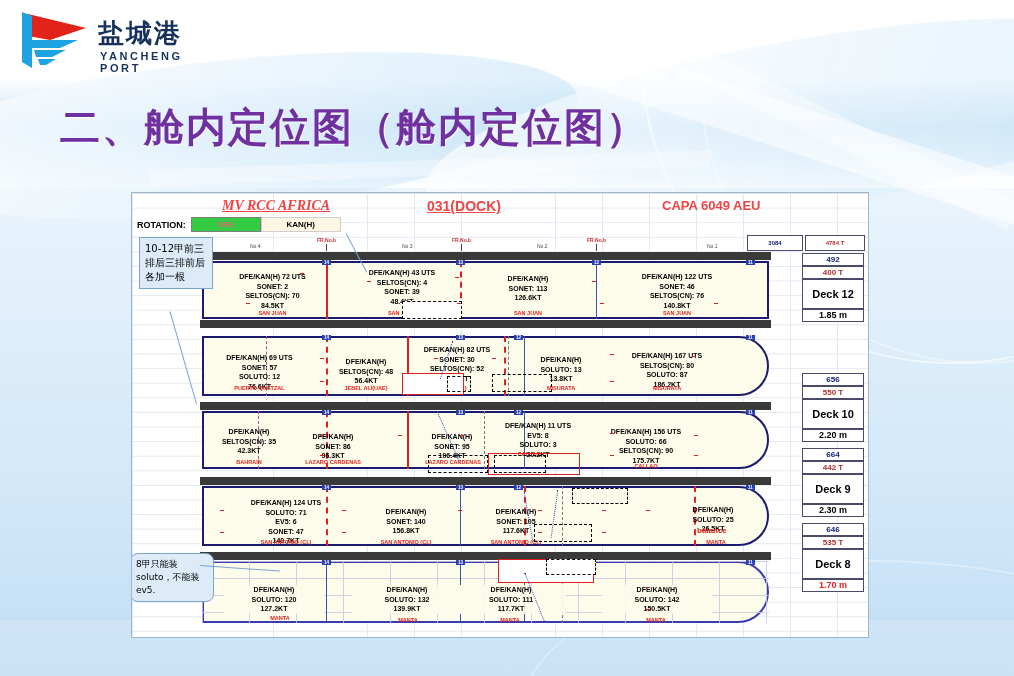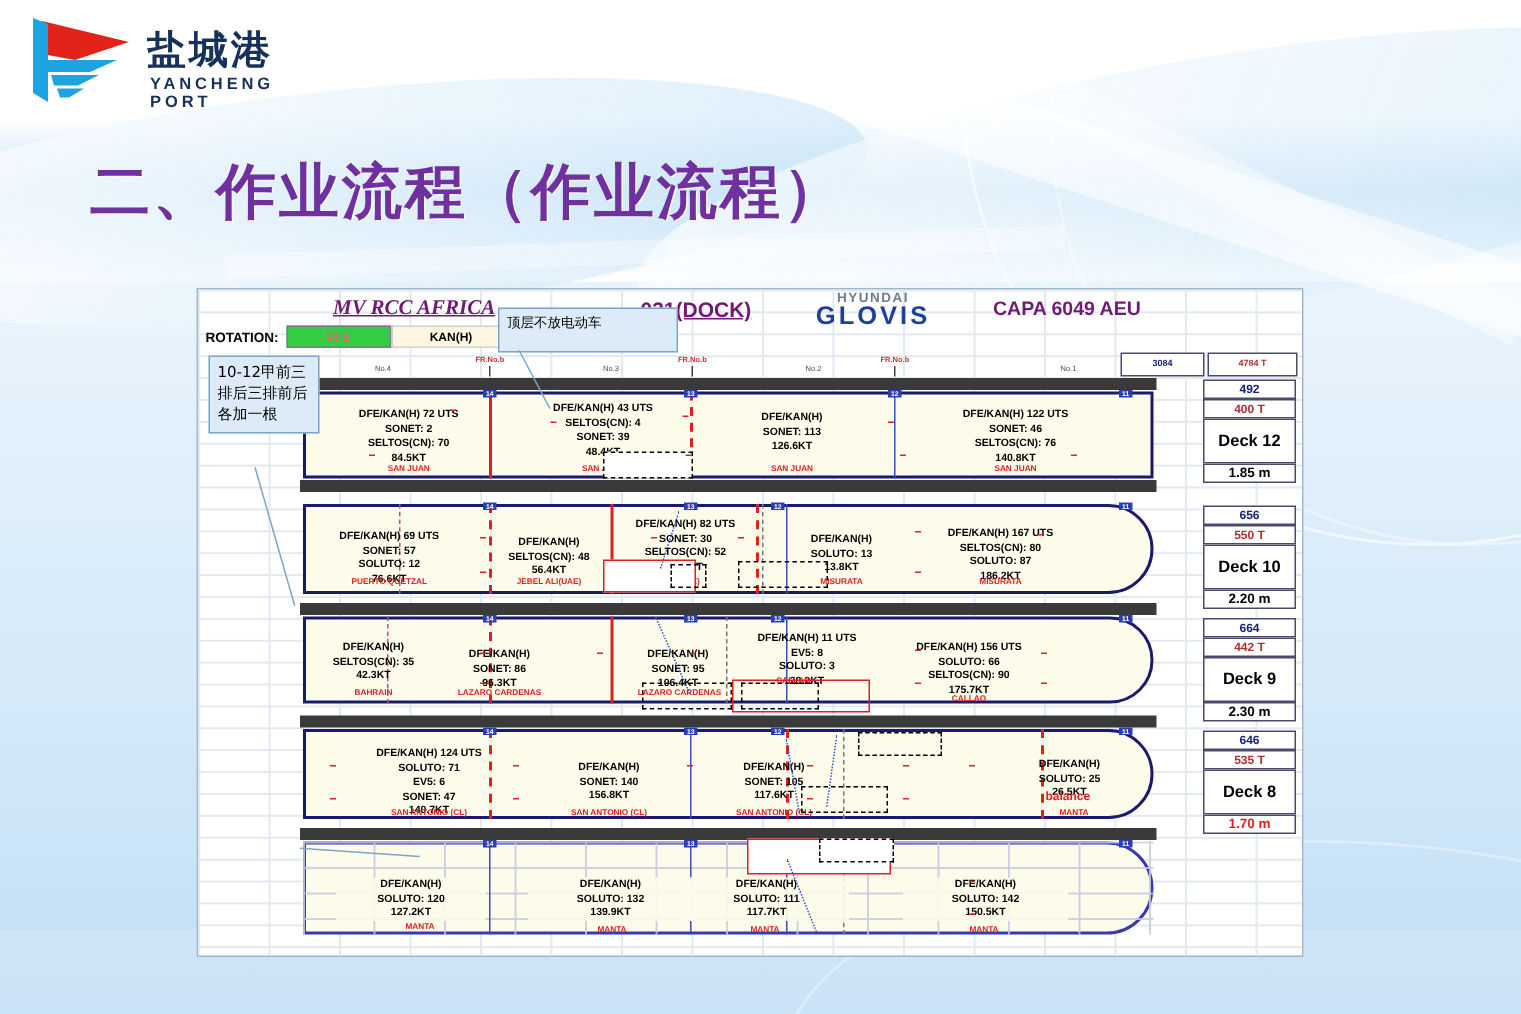--- a/index.html
+++ b/index.html
@@ -45,21 +45,21 @@
   
   #diagram{
     position:absolute;left:131px;top:192px;width:736px;height:444px;
     background:#ffffff;border:1px solid #9db6cc;overflow:hidden;
   }
   .grid{position:absolute;inset:0;
     background-image:linear-gradient(to right,#e3e9f0 1px,transparent 1px),
                      linear-gradient(to bottom,#e3e9f0 1px,transparent 1px);
     background-size:47px 14.6px;}
 
-  .hdr{position:absolute;font-weight:700;color:#701a75;}
+  .hdr{position:absolute;font-weight:700;color:#ef4444;}
   .hdr-ship{left:90px;top:5px;font-size:14px;font-style:italic;font-weight:700;
             text-decoration:underline;font-family:"Liberation Serif",serif;}
   .hdr-dock{left:295px;top:5px;font-size:14px;text-decoration:underline;}
   .hdr-capa{left:530px;top:5px;font-size:13px;}
   .glovis{position:absolute;left:390px;top:0px;width:120px;text-align:center;}
   .glovis-h{font-size:9px;letter-spacing:1px;color:#6e7b8c;font-weight:700;}
   .glovis-g{font-size:17px;letter-spacing:2px;color:#1f3f9e;font-weight:700;line-height:16px;}
 
   .rot{position:absolute;left:5px;top:24px;display:flex;align-items:stretch;height:15px;}
   .rot-lbl{font-size:9px;font-weight:700;color:#000;display:flex;align-items:center;padding-right:5px;}
@@ -142,31 +142,27 @@
     <polygon points="8,4 66,18 30,30 8,26" fill="#E2231A"></polygon>
     <polygon points="10,30 58,30 40,38 12,38" fill="#1CA3E0"></polygon>
     <polygon points="14,40 46,40 32,47 16,47" fill="#1CA3E0"></polygon>
     <polygon points="18,49 36,49 26,55 20,55" fill="#1CA3E0"></polygon>
     <polygon points="2,2 12,6 12,58 2,52" fill="#1CA3E0"></polygon>
   </svg>
   <div class="logo-cn">盐城港</div>
   <div class="logo-en">YANCHENG PORT</div>
 </div>
 
-<div class="slide-title">二、作业流程（作业流程）</div>
+<div class="slide-title">二、舱内定位图（舱内定位图）</div>
 
 <div id="diagram">
   <div class="grid"></div>
 
   <div class="hdr hdr-ship">MV RCC AFRICA</div>
   <div class="hdr hdr-dock">031(DOCK)</div>
-  <div class="glovis">
-    <div class="glovis-h">HYUNDAI</div>
-    <div class="glovis-g">GLOVIS</div>
-  </div>
   <div class="hdr hdr-capa">CAPA 6049 AEU</div>
 
   <div class="rot">
     <div class="rot-lbl">ROTATION:</div>
     <div class="rot-dfe">DFE</div>
     <div class="rot-kan">KAN(H)</div>
   </div>
 
   <div class="topbox" style="left:615px;width:54px;color:#16227a;">3084</div>
   <div class="topbox" style="left:673px;width:58px;color:#b03030;">4784 T</div>
@@ -452,21 +448,21 @@
     <div style="height:66px;position:relative;">
       <div class="info-row info-cap">492</div>
       <div class="info-row info-ton">400 T</div>
       <div class="info-row info-name" style="height:28px;">Deck 12</div>
       <div class="info-row info-h">1.85 m</div>
     </div>
     <div style="height:9px;"></div>
 
     <div style="height:9px;"></div>
 
-    <div style="height:66px;position:relative;">
+    <div style="height:66px;position:relative;margin-top:36px;">
       <div class="info-row info-cap">656</div>
       <div class="info-row info-ton">550 T</div>
       <div class="info-row info-name" style="height:28px;">Deck 10</div>
       <div class="info-row info-h">2.20 m</div>
     </div>
     <div style="height:9px;"></div>
 
     <div style="height:66px;position:relative;">
       <div class="info-row info-cap">664</div>
       <div class="info-row info-ton">442 T</div>
@@ -481,19 +477,19 @@
       <div class="info-row info-name" style="height:28px;">Deck 8</div>
       <div class="info-row info-h red">1.70 m</div>
     </div>
   </div>
 
   <div class="callout" style="left:7px;top:44px;width:62px;">
     <span>10-12甲前三排后三排前后各加一根</span>
   </div>
   <div class="ptr" style="left:38px;top:118px;width:96px;transform:rotate(74deg);"></div>
 
-  <div class="callout" style="left:200px;top:12px;width:108px;height:20px;font-size:9px;line-height:12px;">
-    <span>顶层不放电动车</span>
-  </div>
   <div class="ptr" style="left:214px;top:40px;width:44px;transform:rotate(62deg);"></div>
 
+  <div class="callout" style="left:-2px;top:360px;width:72px;font-size:9px;line-height:13px;border-radius:8px;">
+    <span>8甲只能装soluto，不能装ev5.</span>
+  </div>
   <div class="ptr" style="left:68px;top:372px;width:80px;transform:rotate(4deg);"></div>
 </div>
 
 </body></html>

